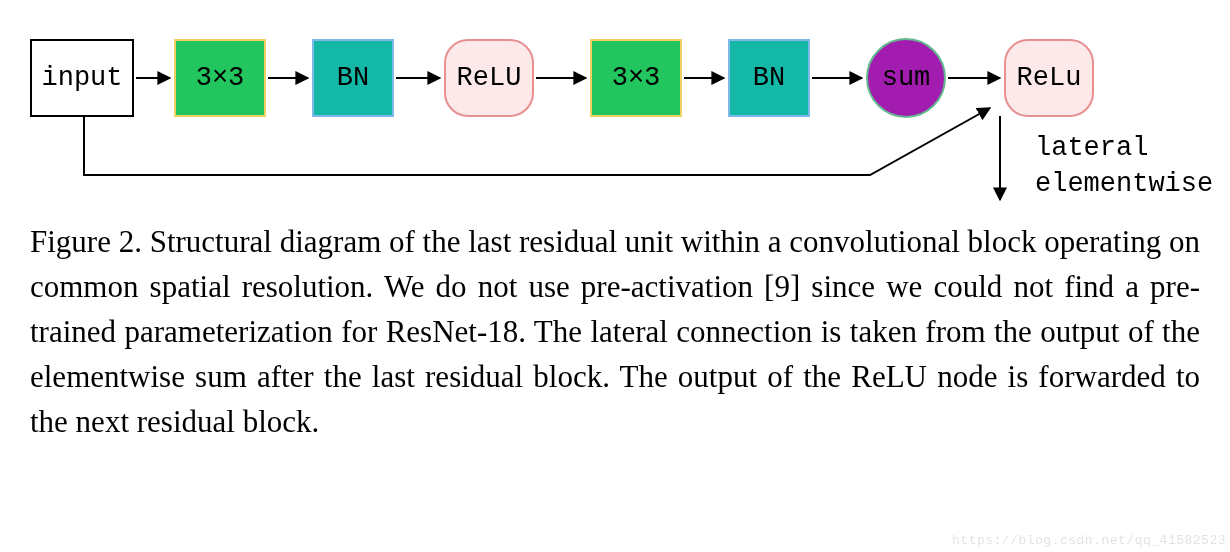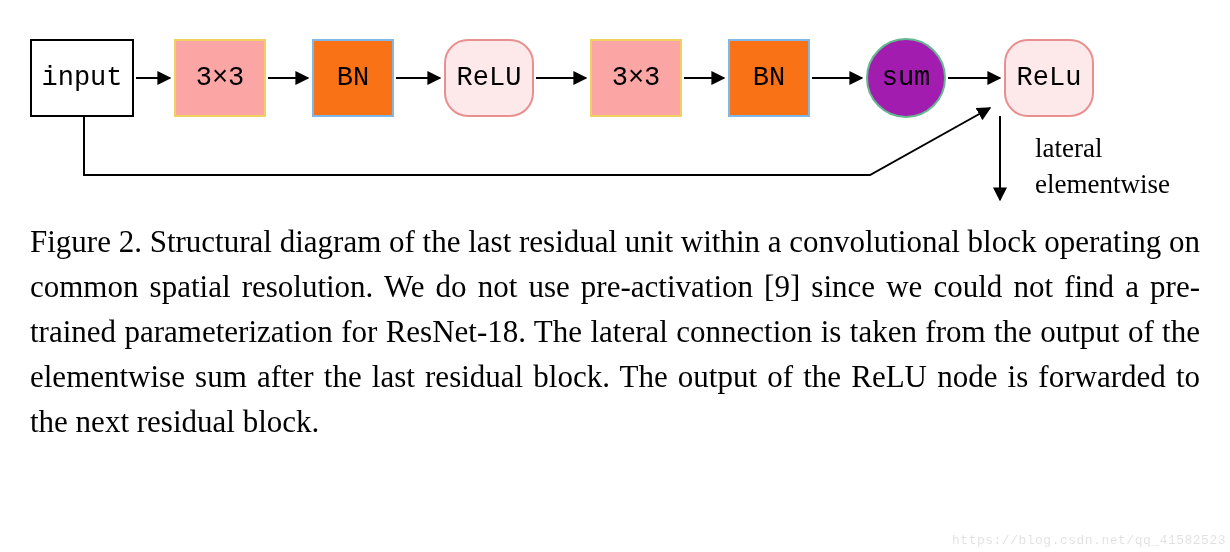--- a/index.html
+++ b/index.html
@@ -29,39 +29,39 @@
   .block {
     height: 78px;
     border: 2px solid;
     display: flex;
     align-items: center;
     justify-content: center;
     padding: 1px 10px;
     white-space: nowrap;
   }
   .block.input { border-color: #000; background: #fff; width: 104px; }
-  .block.conv  { border-color: #f0d060; background: #fca5a5; width: 92px; }
-  .block.bn    { border-color: #7fb8e8; background: #f97316; width: 82px; align-items: center; }
+  .block.conv  { border-color: #f0d060; background: #22c55e; width: 92px; }
+  .block.bn    { border-color: #7fb8e8; background: #14b8a6; width: 82px; align-items: center; }
   .block.relu  { border-color: #e89090; background: #fde8ea; width: 90px; border-radius: 24px; }
   .circle.sum  {
     width: 80px; height: 80px;
     border: 2px solid #63b88f;
     background: #a21caf;
     border-radius: 50%;
     display: flex; align-items: center; justify-content: center;
   }
   .arrow-icon {
     display: inline-flex;
     align-items: center;
   }
   .lateral-label {
     position: absolute;
     top: 110px;
     left: 1005px;
-    font-family: Liberation Serif, serif;
+    font-family: Liberation Mono, monospace;
     font-size: 27px;
     line-height: 1.35;
   }
   .caption {
     font-size: 31px;
     line-height: 1.45;
     text-align: justify;
     width: 1170px;
     margin-top: 10px;
   }

